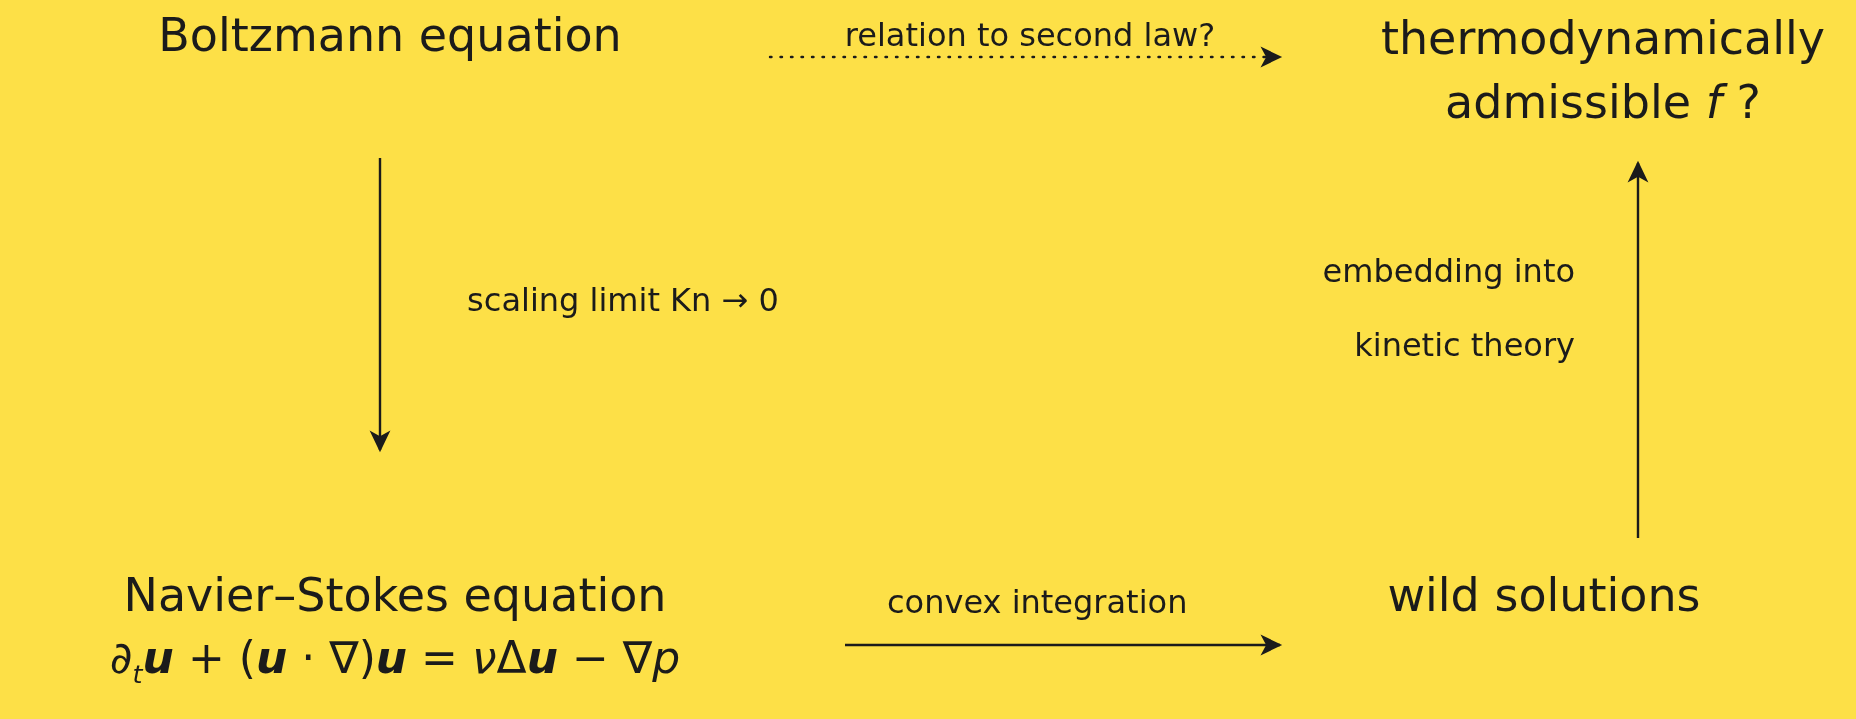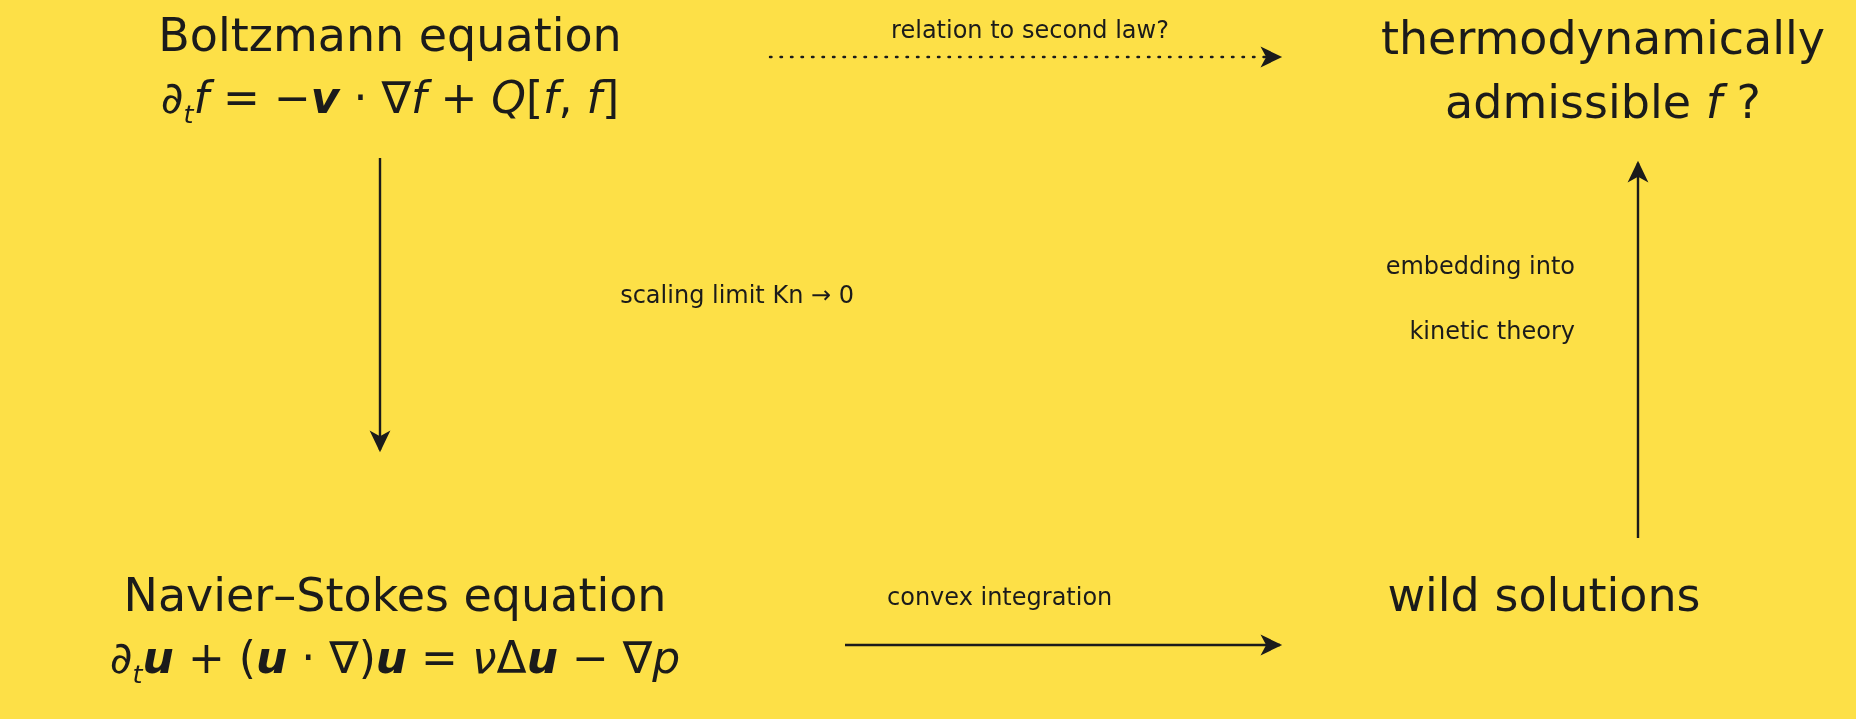--- a/index.html
+++ b/index.html
@@ -43,33 +43,33 @@
     display: inline-flex;
     flex-direction: column;
     font-size: 0.52em;
     line-height: 1.1;
     vertical-align: -0.45em;
     text-align: left;
     margin-left: 2px;
   }
   .edge-label {
     position: absolute;
-    font-size: 24px;
+    font-size: 32px;
     line-height: 1.2;
     color: #1b1b1b;
     white-space: nowrap;
   }
   #node-boltzmann { left: 55px;  top: 6px;   width: 670px; }
   #node-thermo    { left: 1350px; top: 6px;  width: 506px; }
   #node-thermo .node-title { line-height: 1.4; }
   #node-navier    { left: 0px;   top: 566px; width: 790px; }
   #node-wild      { left: 1300px; top: 566px; width: 488px; }
 
   #label-second-law { left: 790px;  top: 16px;  width: 480px; text-align: center; }
-  #label-scaling    { left: 424px;  top: 281px; width: 430px; text-align: right; }
+  #label-scaling    { left: 408px;  top: 281px; width: 430px; text-align: center; }
   #label-convex     { left: 887px;  top: 583px; width: 440px; text-align: left; }
   #label-embedding  { left: 1275px; top: 252px; width: 300px; text-align: right; }
   #label-embedding .line2 { margin-top: 36px; }
 </style>
 </head>
 <body>
 
 <div id="canvas">
 
   <svg id="edges" width="1856" height="719" viewBox="0 0 1856 719">
@@ -79,21 +79,20 @@
       </marker>
     </defs>
     <line x1="770" y1="57" x2="1280" y2="57" stroke="#1b1b1b" stroke-width="2.4" stroke-dasharray="1.5 9" stroke-linecap="round" marker-end="url(#arrowhead)"></line>
     <line x1="380" y1="158" x2="380" y2="450" stroke="#1b1b1b" stroke-width="2.4" marker-end="url(#arrowhead)"></line>
     <line x1="845" y1="645" x2="1280" y2="645" stroke="#1b1b1b" stroke-width="2.4" marker-end="url(#arrowhead)"></line>
     <line x1="1638" y1="538" x2="1638" y2="163" stroke="#1b1b1b" stroke-width="2.4" marker-end="url(#arrowhead)"></line>
   </svg>
 
   <div class="node" id="node-boltzmann">
     <div class="node-title">Boltzmann equation</div>
-    <div class="formula"><span class="it">∂</span><sub class="it">t</sub><span class="it">f</span><span> = −</span><span class="bi">v</span><span> · ∇</span><span class="it">f</span><span> + </span><span class="it">Q</span><span>[</span><span class="it">f</span><span>, </span><span class="it">f</span><span>]</span></div>
   </div>
 
   <div class="node" id="node-thermo">
     <div class="node-title">thermodynamically</div>
     <div class="node-title"><span>admissible </span><span class="it">f</span><span> ?</span></div>
   </div>
 
   <div class="node" id="node-navier">
     <div class="node-title">Navier–Stokes equation</div>
     <div class="formula"><span class="it">∂</span><sub class="it">t</sub><span class="bi">u</span><span> + (</span><span class="bi">u</span><span> · ∇)</span><span class="bi">u</span><span> = </span><span class="it">ν</span><span>Δ</span><span class="bi">u</span><span> − ∇</span><span class="it">p</span></div>

